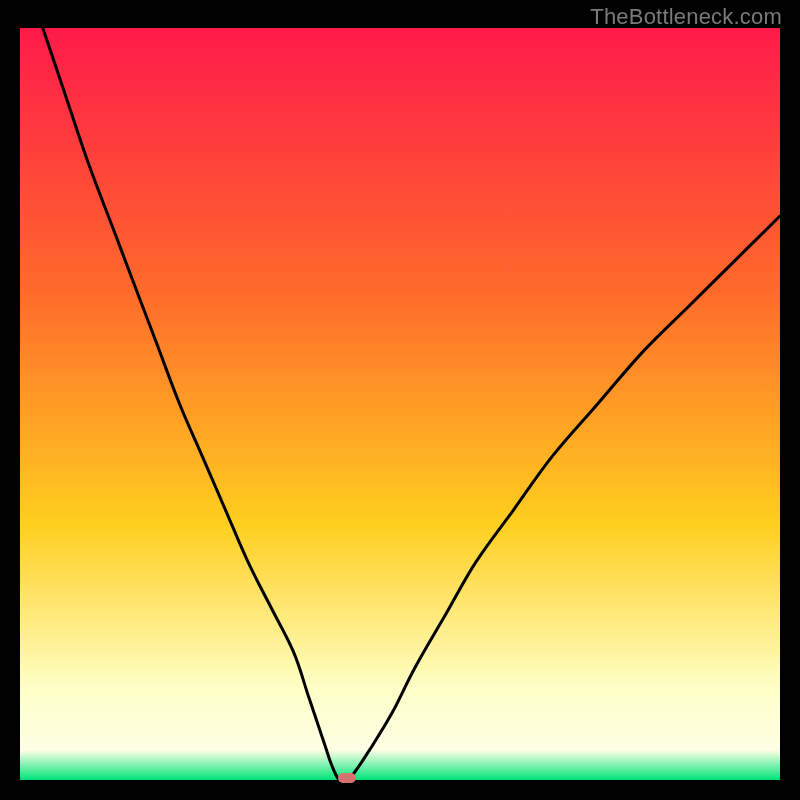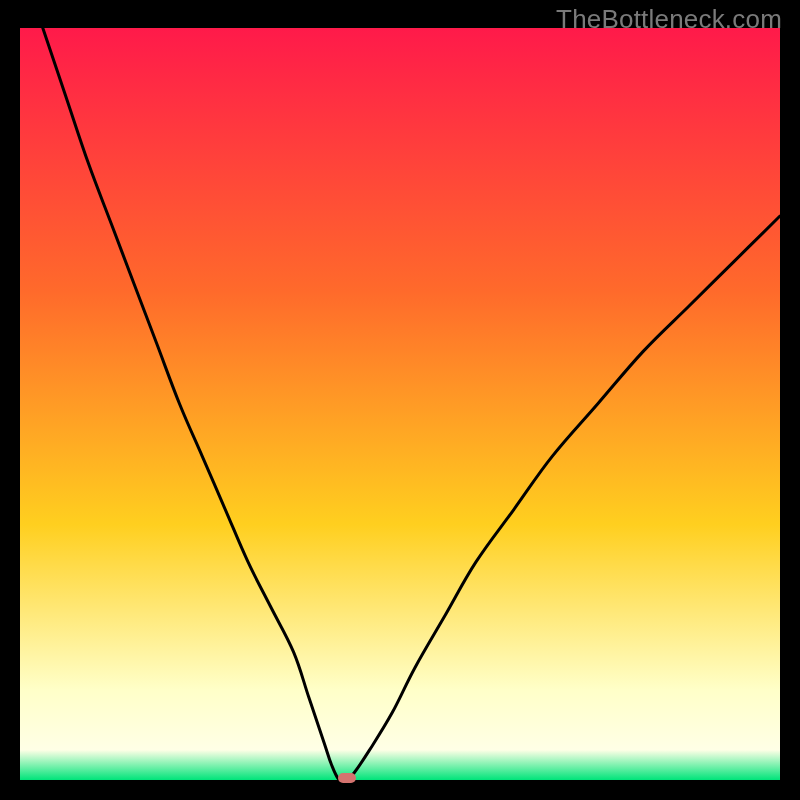--- a/index.html
+++ b/index.html
@@ -14,21 +14,21 @@
   .container {
     position: relative;
     width: 800px;
     height: 800px;
   }
   .watermark {
     position: absolute;
     top: 4px;
     right: 18px;
     color: #7a7a7a;
-    font-size: 26px;
+    font-size: 22px;
     font-weight: 500;
     letter-spacing: 0.2px;
   }
   .plot-frame {
     position: absolute;
     left: 20px;
     top: 28px;
     width: 760px;
     height: 752px;
     background: #000000;

